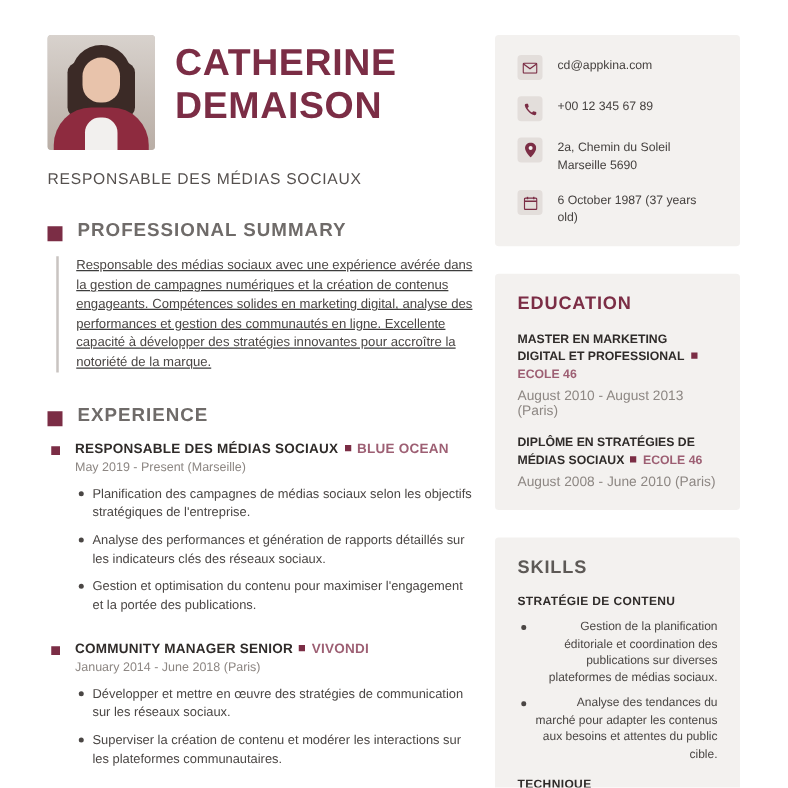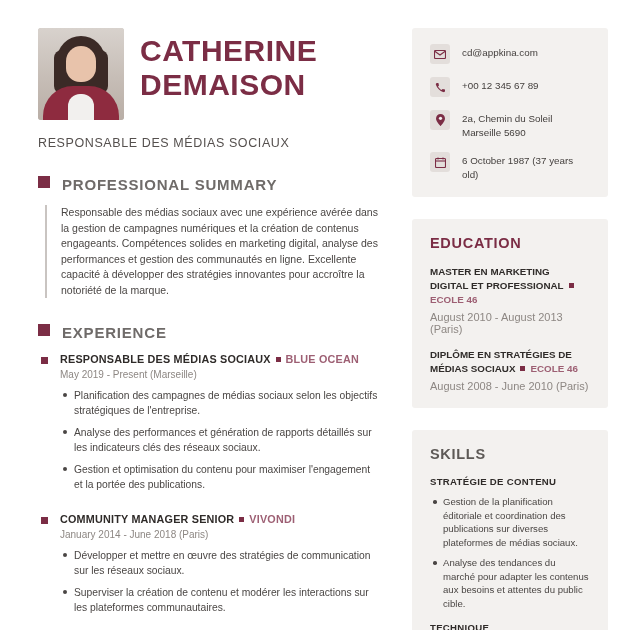--- a/index.html
+++ b/index.html
@@ -15,21 +15,21 @@
     overflow: hidden;
   }
   .page {
     position: relative;
     width: 630px;
     height: 630px;
     background: #ffffff;
     box-sizing: border-box;
     padding: 28px 38px 0 38px;
     display: flex;
-    gap: 34px;
+    gap: 18px;
   }
   .col-left {
     width: 340px;
     flex: 0 0 340px;
   }
   .col-right {
     width: 196px;
     flex: 0 0 196px;
   }
 
@@ -121,40 +121,41 @@
     letter-spacing: 0.6px;
     color: #55504e;
   }
 
   
   .section {
     margin-top: 26px;
   }
   .sec-head {
     display: flex;
-    align-items: flex-start;
+    align-items: flex-end;
     gap: 12px;
     margin-bottom: 12px;
   }
   .sec-square {
     width: 12px;
     height: 12px;
     background: #7b2d45;
     flex: 0 0 12px;
   }
   .sec-title {
     font-size: 15px;
     font-weight: bold;
     letter-spacing: 0.8px;
     color: #6f6b69;
   }
   .summary-wrap {
     display: flex;
     gap: 14px;
     padding-left: 2px;
+    text-decoration: underline;
   }
   .vrule {
     width: 2px;
     background: #c9c4c1;
     flex: 0 0 2px;
     margin-left: 5px;
   }
   .summary-text {
     font-size: 10.5px;
     line-height: 15.5px;
@@ -285,20 +286,21 @@
     font-size: 9.6px;
     font-weight: bold;
     letter-spacing: 0.3px;
     color: #2f2b29;
     margin-bottom: 8px;
   }
   ul.skilldots {
     margin: 0;
     padding-left: 13px;
     list-style: none;
+    text-align: right;
   }
   ul.skilldots li {
     position: relative;
     font-size: 9.6px;
     line-height: 13.5px;
     color: #4a4644;
     margin-bottom: 7px;
   }
   ul.skilldots li:before {
     content: "";

